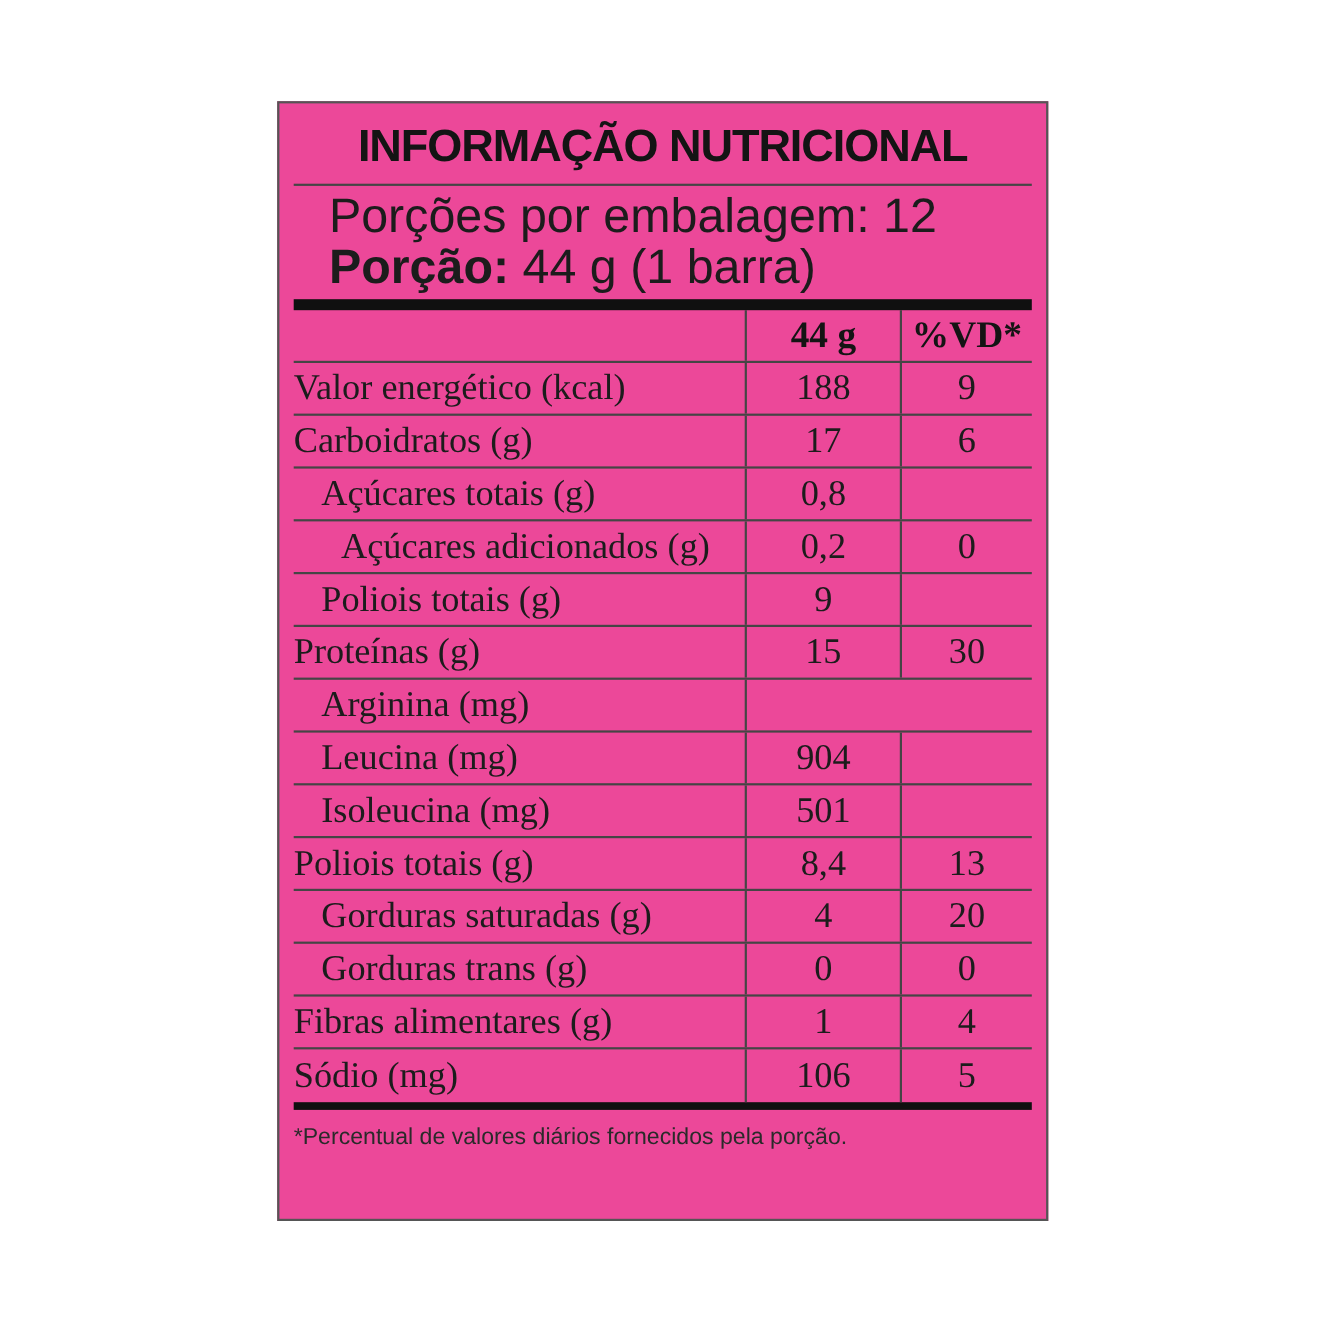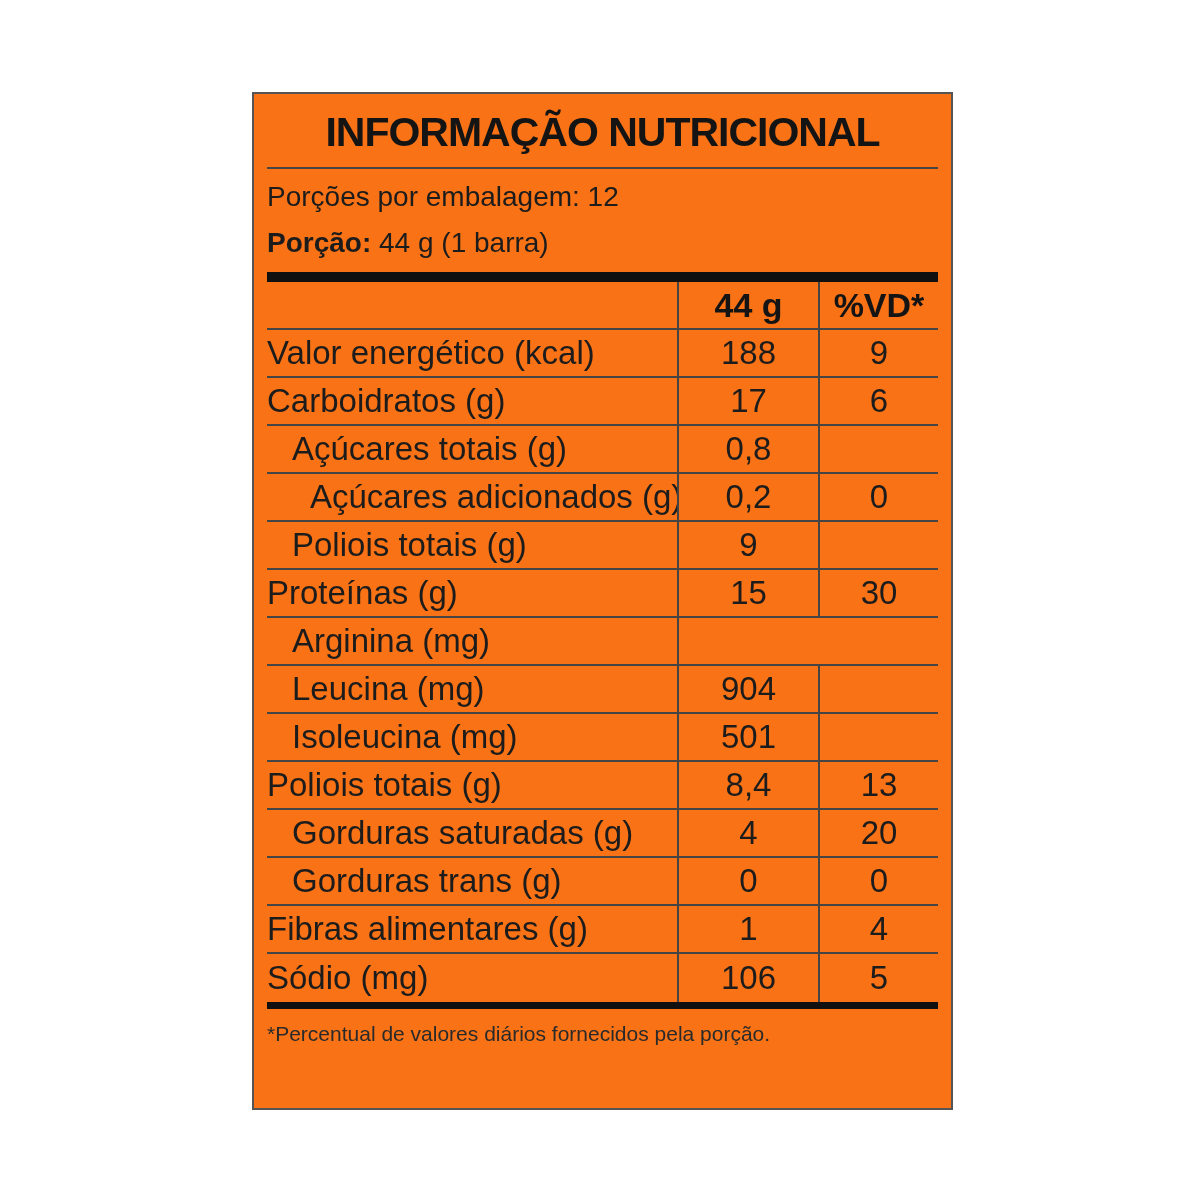--- a/index.html
+++ b/index.html
@@ -20,55 +20,56 @@
     overflow: hidden;
   }
   .panel {
     position: absolute;
     left: 252px;
     top: 92px;
     width: 701px;
     height: 1018px;
     box-sizing: border-box;
     border: 2px solid #555555;
-    background: #f97316;
+    background: #ec4899;
     padding: 0 13px;
   }
   .title {
     padding-top: 15px;
     text-align: center;
     font-size: 41px;
     font-weight: bold;
     letter-spacing: -1px;
     line-height: 46px;
     color: #141414;
     white-space: nowrap;
   }
   .rule-thin {
     margin-top: 12px;
     height: 2px;
     background: #454545;
   }
   .servings {
     padding-top: 5px;
-    font-size: 28px;
+    font-size: 44px;
     line-height: 46px;
     color: #1c1c1c;
+    margin-left: 32px;
   }
   .servings .bold { font-weight: bold; }
   .bar {
     height: 10px;
     background: #101010;
     margin-top: 6px;
   }
   .bar2 {
     height: 7px;
     margin-top: 0;
   }
-  .ntable { width: 100%; }
+  .ntable { width: 100%; font-family: Liberation Serif, serif; }
   .row {
     display: grid;
     grid-template-columns: 410px 141px 1fr;
     height: 48px;
     box-sizing: border-box;
     border-bottom: 2px solid #454545;
   }
   .row.last { border-bottom: none; }
   .cell {
     display: flex;

